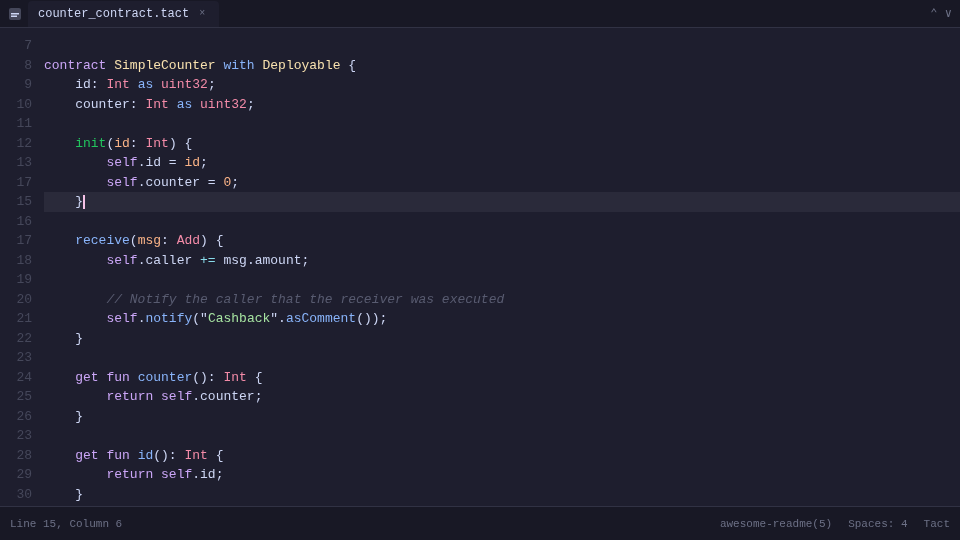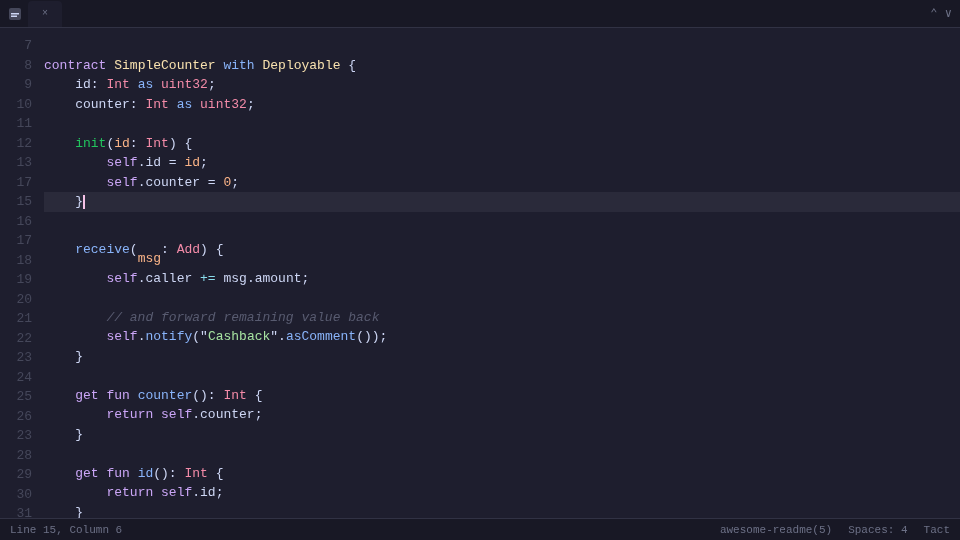--- a/index.html
+++ b/index.html
@@ -105,21 +105,21 @@
       min-height: 19.5px;
       white-space: pre;
     }
 
     
     .status-bar {
       display: flex;
       align-items: center;
       background: #181825;
       border-top: 1px solid #313244;
-      height: 22px;
+      height: 34px;
       padding: 0 10px;
       font-size: 11px;
       color: #6c7086;
       flex-shrink: 0;
       justify-content: space-between;
     }
     .status-left {
       display: flex;
       align-items: center;
       gap: 16px;
@@ -150,20 +150,21 @@
 <div class="title-bar">
   <div class="title-bar-left">
     <div class="window-icon">
       <svg width="12" height="12" viewBox="0 0 12 12">
         <rect width="12" height="12" rx="2" fill="#45475a"></rect>
         <rect x="2" y="5" width="8" height="1.5" fill="#cdd6f4"></rect>
         <rect x="2" y="7.5" width="6" height="1.5" fill="#cdd6f4"></rect>
       </svg>
     </div>
     <div class="tab">
+      <span>counter_contract.tact</span>
       <span class="tab-close">×</span>
     </div>
   </div>
   <div class="title-bar-right">
     <span>⌃ ∨</span>
   </div>
 </div>
 
 <div class="editor">
   <div class="line-numbers" id="line-nums">
@@ -197,24 +198,24 @@
       <div class="code-line">&nbsp;</div>
       <div class="code-line"><span style="color: rgb(203, 166, 247);">contract</span><span style="color: rgb(205, 214, 244);"> </span><span style="color: rgb(249, 226, 175);">SimpleCounter</span><span style="color: rgb(205, 214, 244);"> </span><span style="color: rgb(137, 180, 250);">with</span><span style="color: rgb(205, 214, 244);"> </span><span style="color: rgb(249, 226, 175);">Deployable</span><span style="color: rgb(205, 214, 244);"> {</span></div>
       <div class="code-line"><span style="color: rgb(205, 214, 244); text-align: right;">    id: </span><span style="color: rgb(243, 139, 168);">Int</span><span style="color: rgb(205, 214, 244);"> </span><span style="color: rgb(137, 180, 250);">as</span><span style="color: rgb(205, 214, 244);"> </span><span style="color: rgb(243, 139, 168);">uint32</span><span style="color: rgb(205, 214, 244);">;</span></div>
       <div class="code-line"><span style="color: rgb(205, 214, 244);">    counter: </span><span style="color: rgb(243, 139, 168);">Int</span><span style="color: rgb(205, 214, 244);"> </span><span style="color: rgb(137, 180, 250);">as</span><span style="color: rgb(205, 214, 244);"> </span><span style="color: rgb(243, 139, 168);">uint32</span><span style="color: rgb(205, 214, 244);">;</span></div>
       <div class="code-line">&nbsp;</div>
       <div class="code-line"><span style="color: rgb(205, 214, 244);">    </span><span style="color: #22c55e;">init</span><span style="color: rgb(205, 214, 244);">(</span><span style="color: rgb(250, 179, 135);">id</span><span style="color: rgb(205, 214, 244);">: </span><span style="color: rgb(243, 139, 168);">Int</span><span style="color: rgb(205, 214, 244);">) {</span></div>
       <div class="code-line"><span style="color: rgb(205, 214, 244);">        </span><span style="color: rgb(203, 166, 247);">self</span><span style="color: rgb(205, 214, 244);">.id = </span><span style="color: rgb(250, 179, 135);">id</span><span style="color: rgb(205, 214, 244);">;</span></div>
       <div class="code-line"><span style="color: rgb(205, 214, 244);">        </span><span style="color: rgb(203, 166, 247);">self</span><span style="color: rgb(205, 214, 244);">.counter = </span><span style="color: rgb(250, 179, 135);">0</span><span style="color: rgb(205, 214, 244);">;</span></div>
       <div class="code-line cursor-line"><span style="color: rgb(205, 214, 244);">    }</span><span class="cursor"></span></div>
       <div class="code-line">&nbsp;</div>
-      <div class="code-line"><span style="color: rgb(205, 214, 244);">    </span><span style="color: rgb(137, 180, 250);">receive</span><span style="color: rgb(205, 214, 244);">(</span><span style="color: rgb(250, 179, 135); margin-top: 18px;">msg</span><span style="color: rgb(205, 214, 244);">: </span><span style="color: rgb(243, 139, 168);">Add</span><span style="color: rgb(205, 214, 244);">) {</span></div>
+      <div class="code-line"><span style="color: rgb(205, 214, 244);">    </span><span style="color: rgb(137, 180, 250);">receive</span><span style="color: rgb(205, 214, 244);">(</span><span style="color: rgb(250, 179, 135);">msg</span><span style="color: rgb(205, 214, 244);">: </span><span style="color: rgb(243, 139, 168);">Add</span><span style="color: rgb(205, 214, 244);">) {</span></div>
       <div class="code-line"><span style="color: rgb(205, 214, 244);">        </span><span style="color: rgb(203, 166, 247);">self</span><span style="color: rgb(205, 214, 244);">.caller </span><span style="color: rgb(137, 220, 235);">+=</span><span style="color: rgb(205, 214, 244);"> msg.amount;</span></div>
       <div class="code-line">&nbsp;</div>
-      <div class="code-line"><span style="color: rgb(88, 91, 112); font-style: italic;">        // and forward remaining value back</span></div>
+      <div class="code-line"><span style="color: rgb(88, 91, 112); font-style: italic;">        // Notify the caller that the receiver was executed</span></div>
       <div class="code-line"><span style="color: rgb(205, 214, 244);">        </span><span style="color: rgb(203, 166, 247);">self</span><span style="color: rgb(205, 214, 244);">.</span><span style="color: rgb(137, 180, 250);">notify</span><span style="color: rgb(205, 214, 244);">("</span><span style="color: rgb(166, 227, 161);">Cashback</span><span style="color: rgb(205, 214, 244);">".</span><span style="color: rgb(137, 180, 250);">asComment</span><span style="color: rgb(205, 214, 244);">());</span></div>
       <div class="code-line"><span style="color: rgb(205, 214, 244);">    }</span></div>
       <div class="code-line">&nbsp;</div>
       <div class="code-line"><span style="color: rgb(205, 214, 244);">    </span><span style="color: rgb(203, 166, 247);">get</span><span style="color: rgb(205, 214, 244);"> </span><span style="color: rgb(203, 166, 247);">fun</span><span style="color: rgb(205, 214, 244);"> </span><span style="color: rgb(137, 180, 250);">counter</span><span style="color: rgb(205, 214, 244);">(): </span><span style="color: rgb(243, 139, 168);">Int</span><span style="color: rgb(205, 214, 244);"> {</span></div>
       <div class="code-line"><span style="color: rgb(205, 214, 244);">        </span><span style="color: rgb(203, 166, 247);">return</span><span style="color: rgb(205, 214, 244);"> </span><span style="color: rgb(203, 166, 247);">self</span><span style="color: rgb(205, 214, 244);">.counter;</span></div>
       <div class="code-line"><span style="color: rgb(205, 214, 244);">    }</span></div>
       <div class="code-line">&nbsp;</div>
       <div class="code-line"><span style="color: rgb(205, 214, 244);">    </span><span style="color: rgb(203, 166, 247);">get</span><span style="color: rgb(205, 214, 244);"> </span><span style="color: rgb(203, 166, 247);">fun</span><span style="color: rgb(205, 214, 244);"> </span><span style="color: rgb(137, 180, 250);">id</span><span style="color: rgb(205, 214, 244);">(): </span><span style="color: rgb(243, 139, 168);">Int</span><span style="color: rgb(205, 214, 244);"> {</span></div>
       <div class="code-line"><span style="color: rgb(205, 214, 244);">        </span><span style="color: rgb(203, 166, 247);">return</span><span style="color: rgb(205, 214, 244);"> </span><span style="color: rgb(203, 166, 247);">self</span><span style="color: rgb(205, 214, 244);">.id;</span></div>
       <div class="code-line"><span style="color: rgb(205, 214, 244);">    }</span></div>

